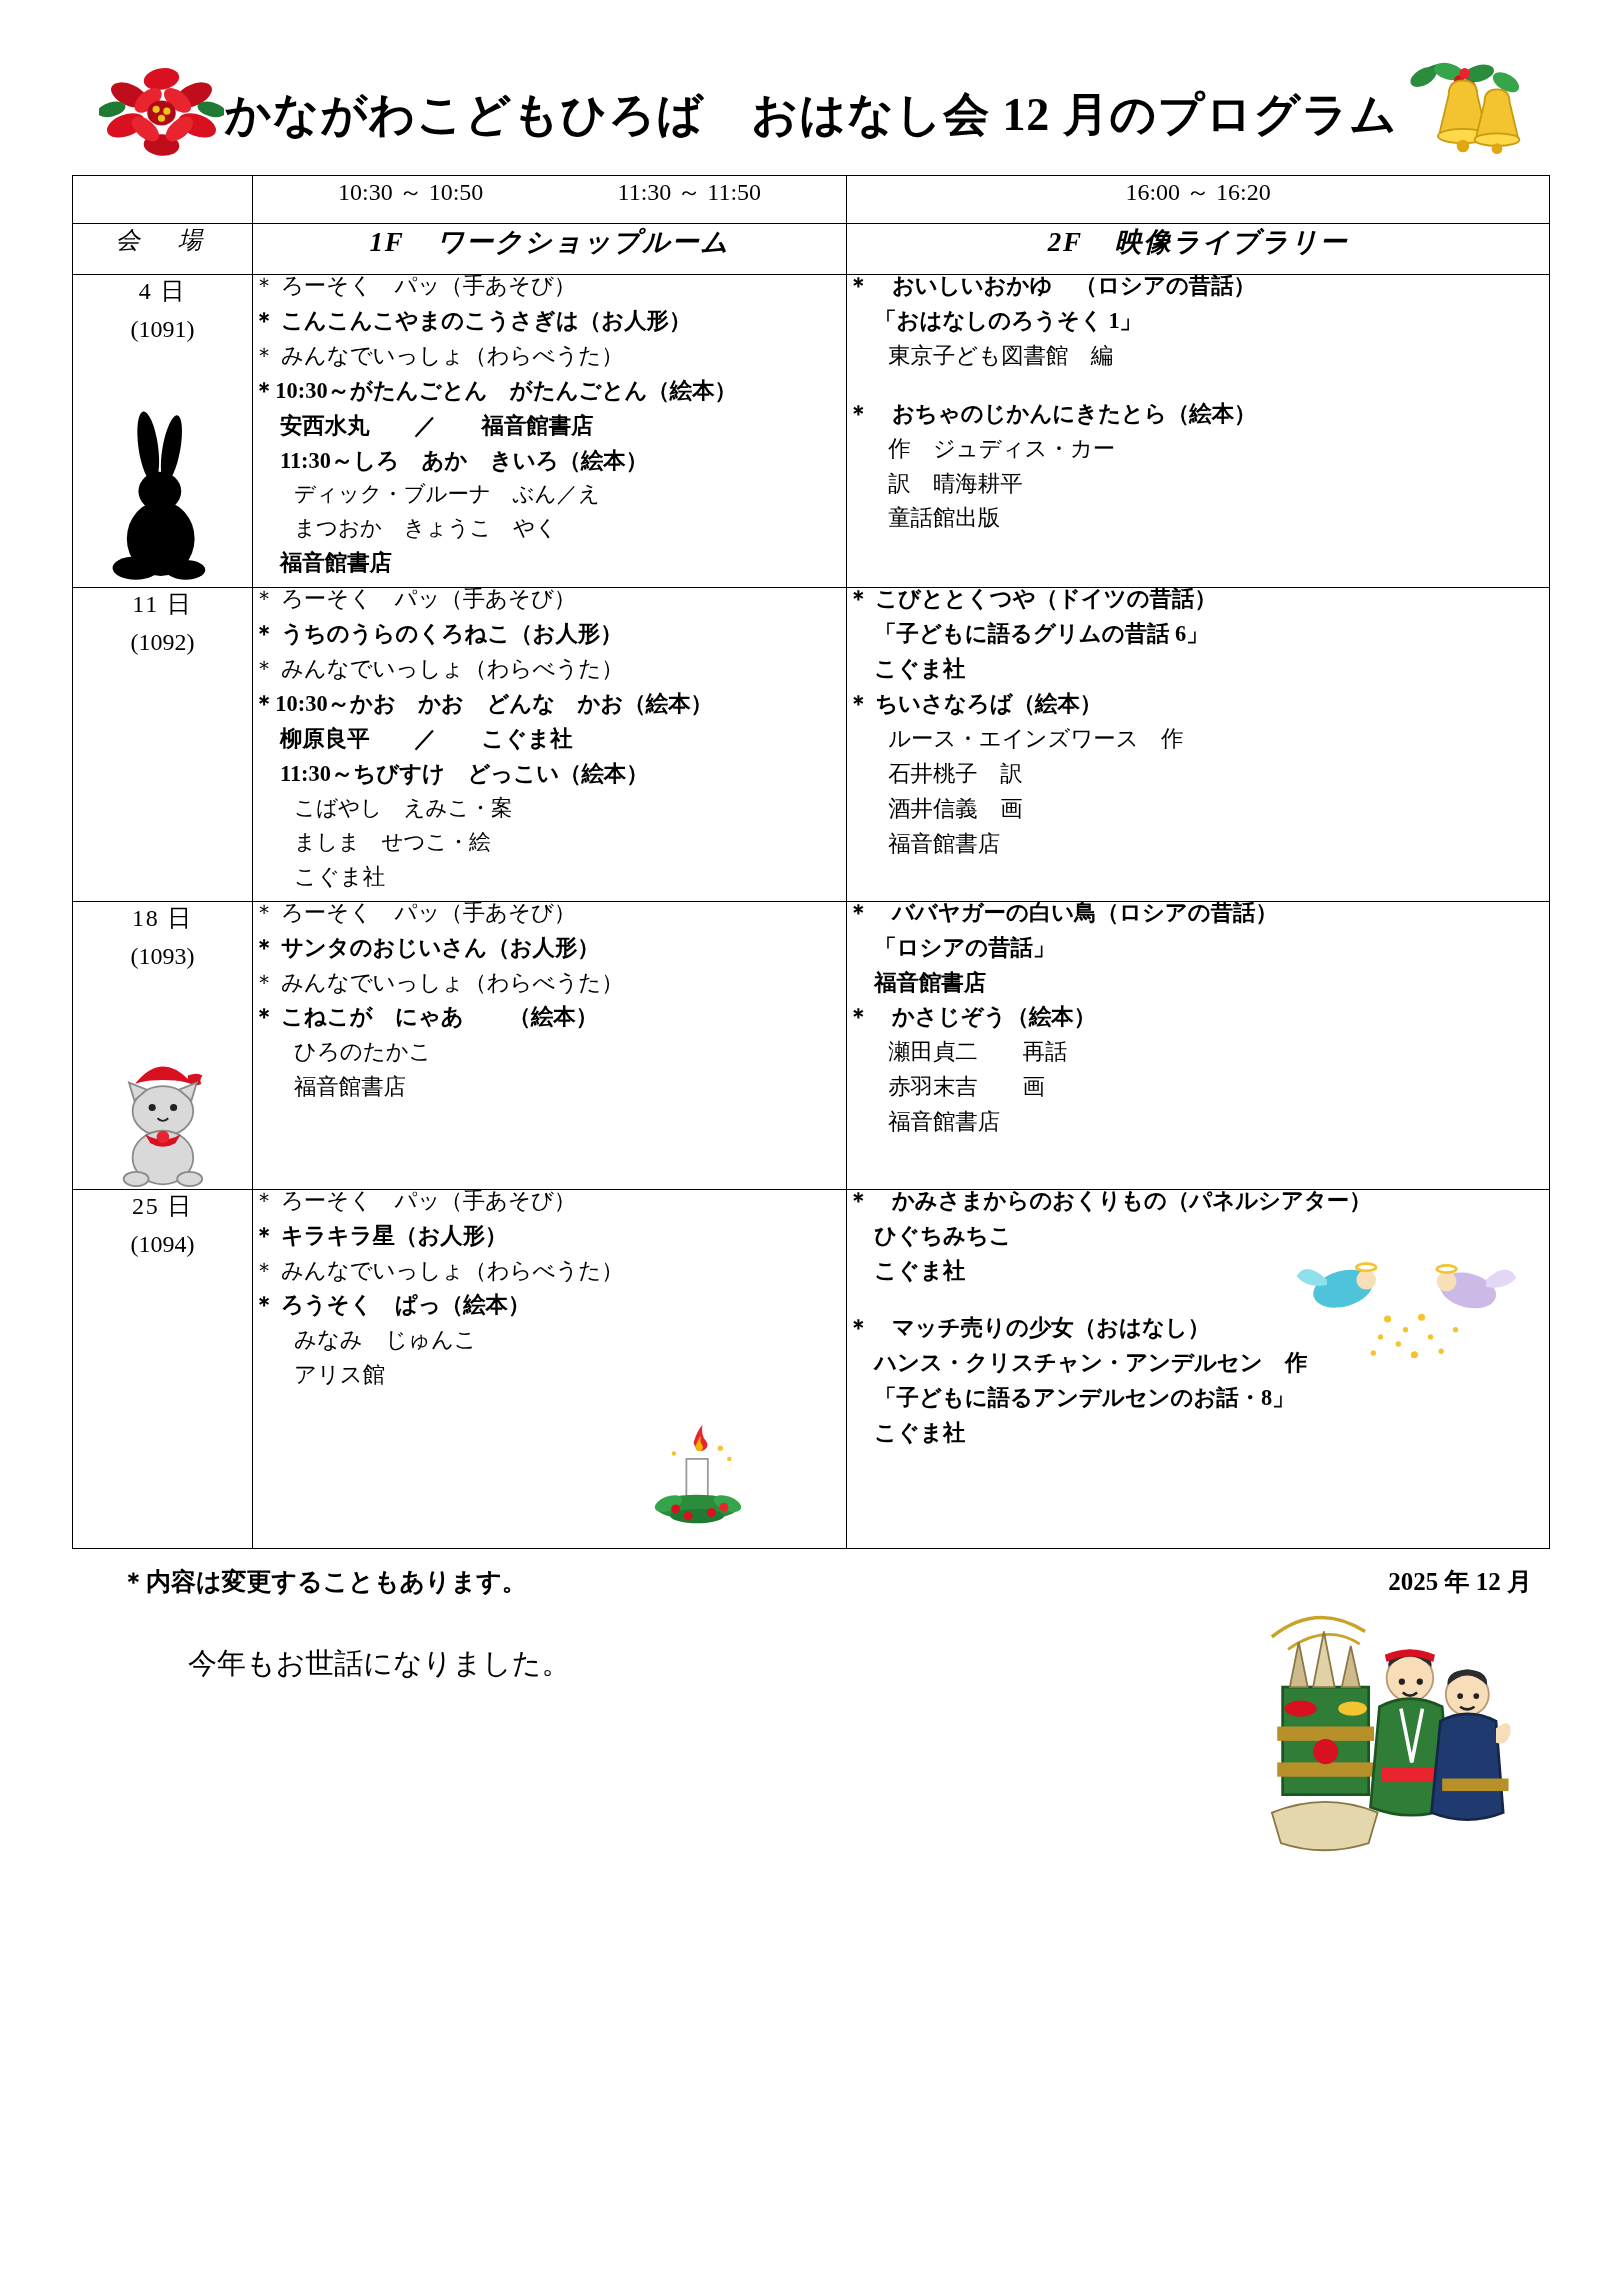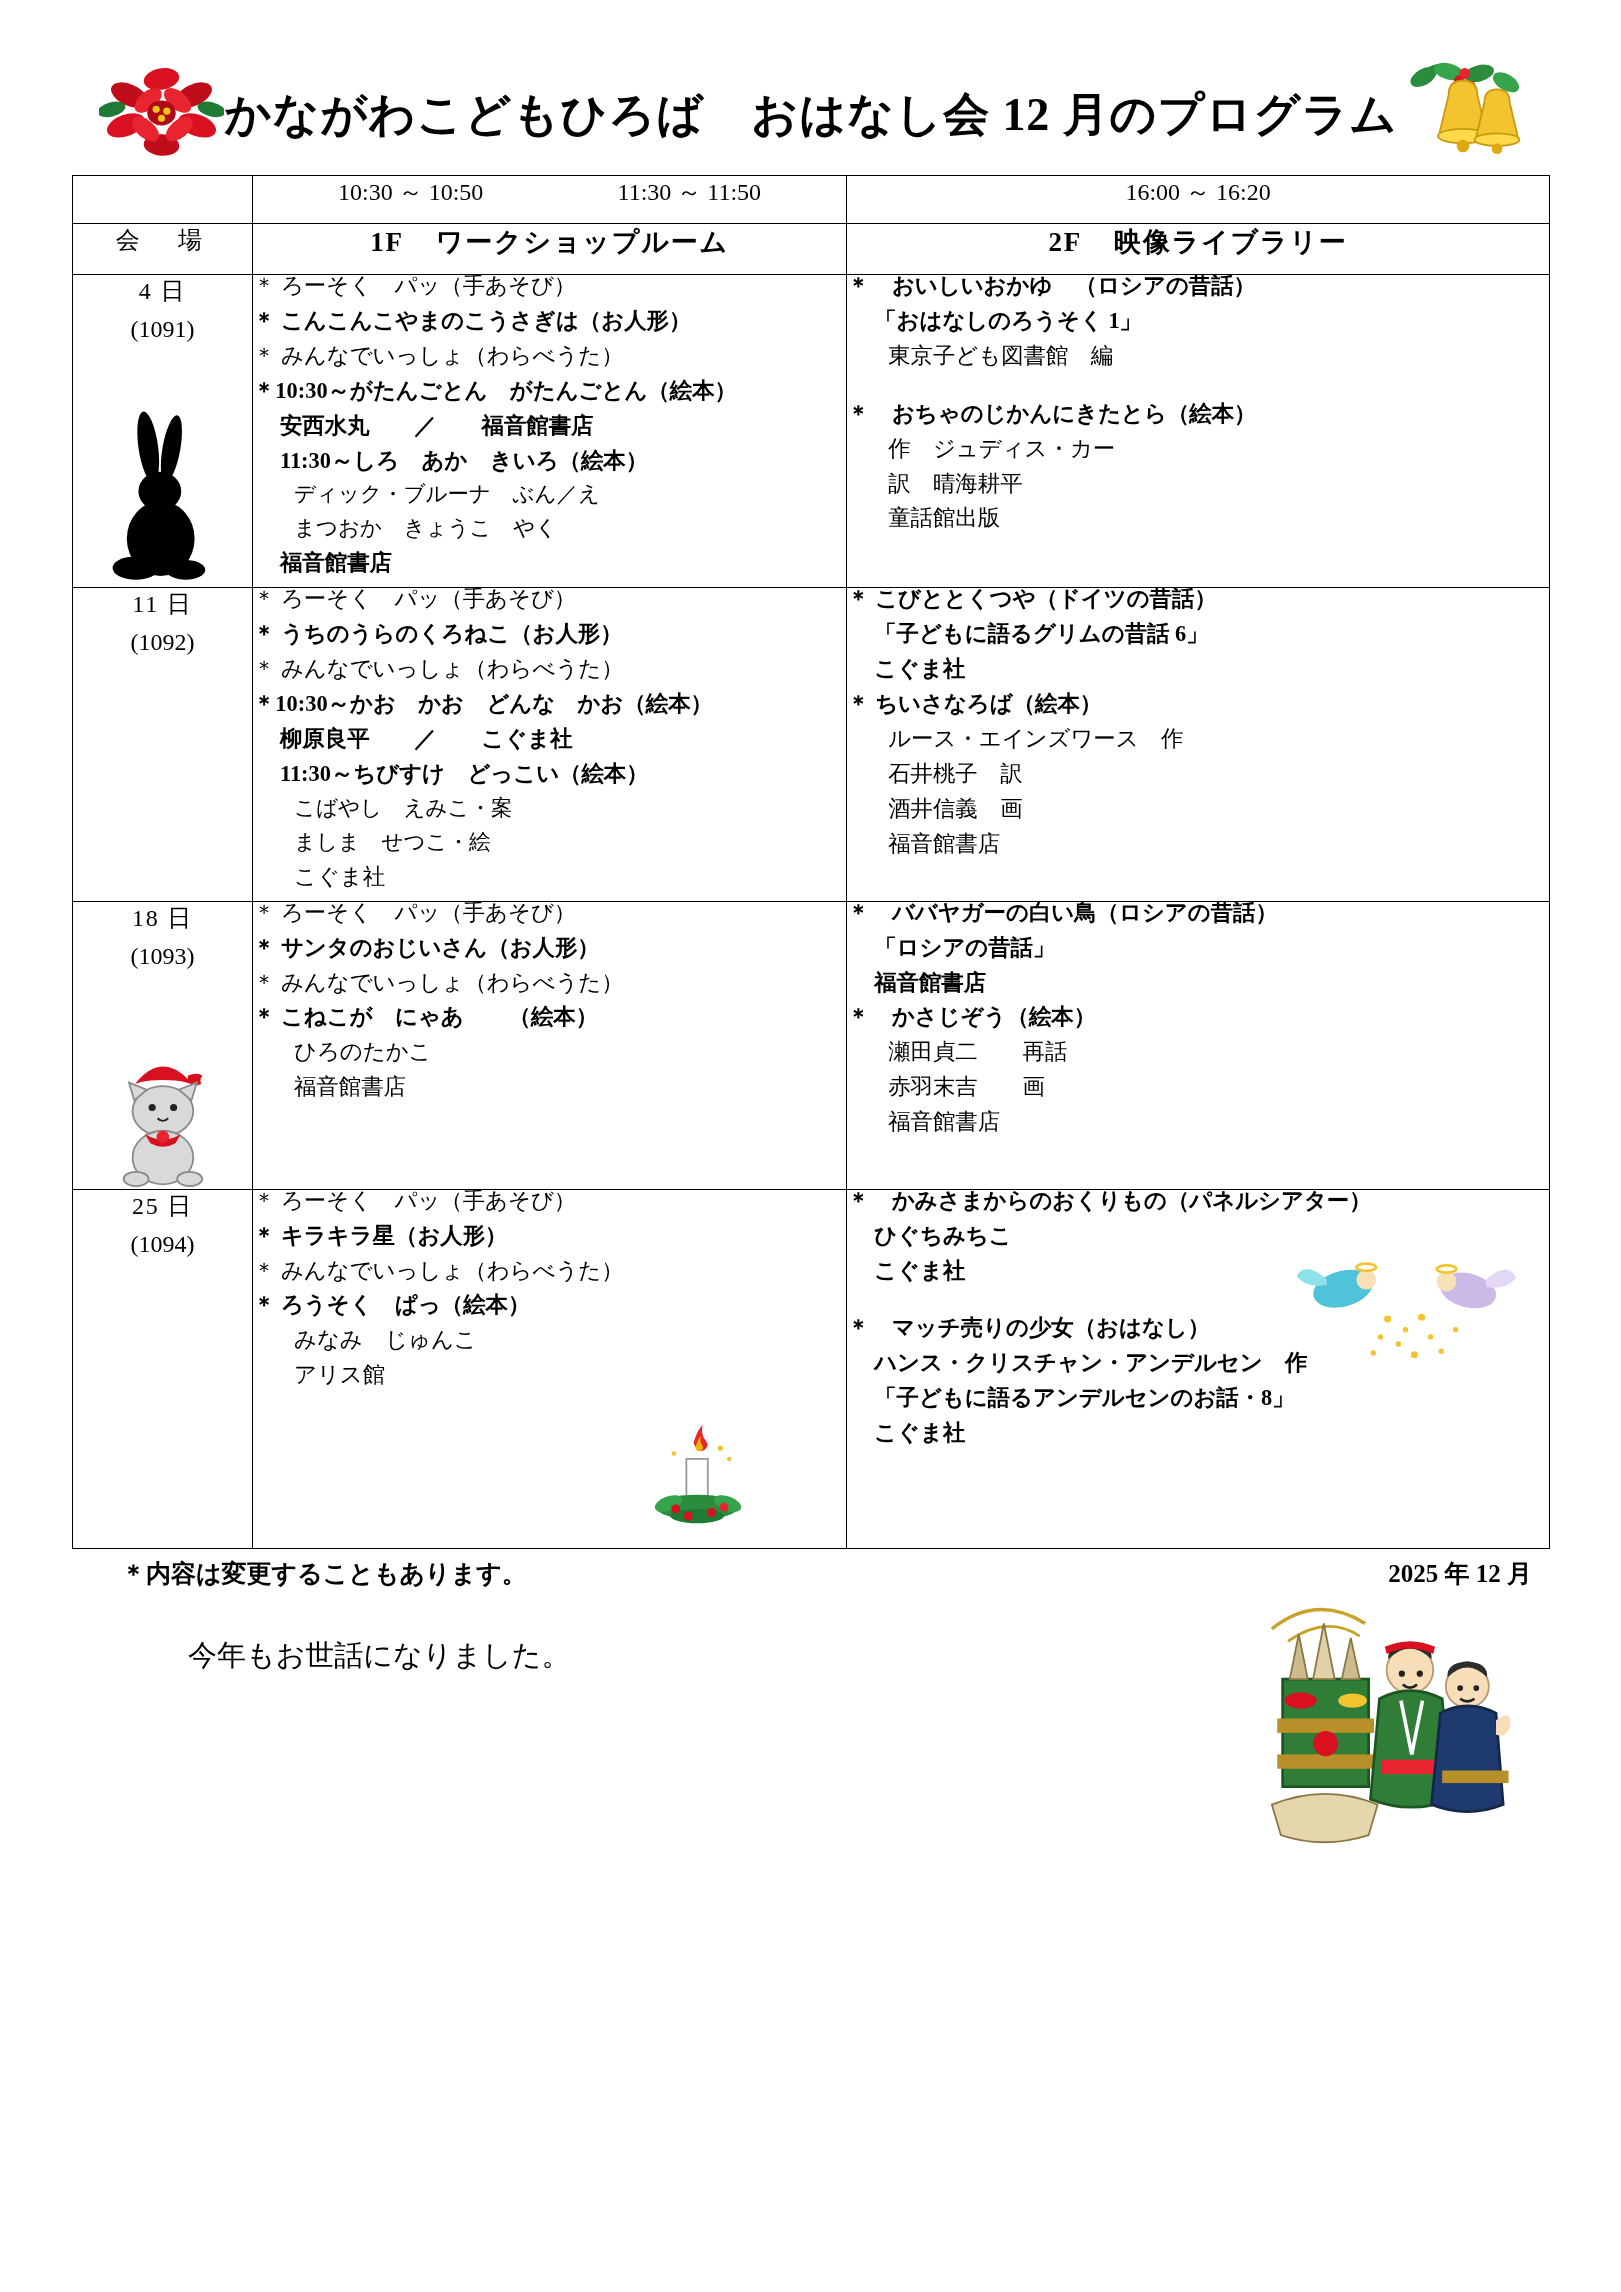--- a/index.html
+++ b/index.html
@@ -78,20 +78,21 @@
     justify-content: space-around;
     align-items: center;
     padding: 0 18px;
   }
   .venue-row td {
     height: 50px;
     text-align: center;
     vertical-align: middle;
     font-size: 27px;
     font-weight: bold;
+    font-style: italic;
   }
   .venue-row .venue-label {
     font-size: 24px;
     font-weight: normal;
     letter-spacing: 7.2px;
   }
   .venue-inner { letter-spacing: 1.8px; }
   .venue-inner .sp { display: inline-block; width: 32px; }
 
   .date-cell {
@@ -119,21 +120,21 @@
     margin-bottom: 12.5px;
   }
   .b { font-weight: bold; }
   .ind1 { padding-left: 27px; font-weight: bold; }
   .ind2 { padding-left: 41px; }
   .small { font-size: 21.5px; }
   .gap { height: 23px; }
 
   
   .footer {
-    margin-top: 8px;
+    margin-top: 16px;
     position: relative;
     height: 296px;
   }
   .note {
     font-size: 25px;
     font-weight: bold;
     position: absolute;
     left: 49px;
     top: 0;
   }

